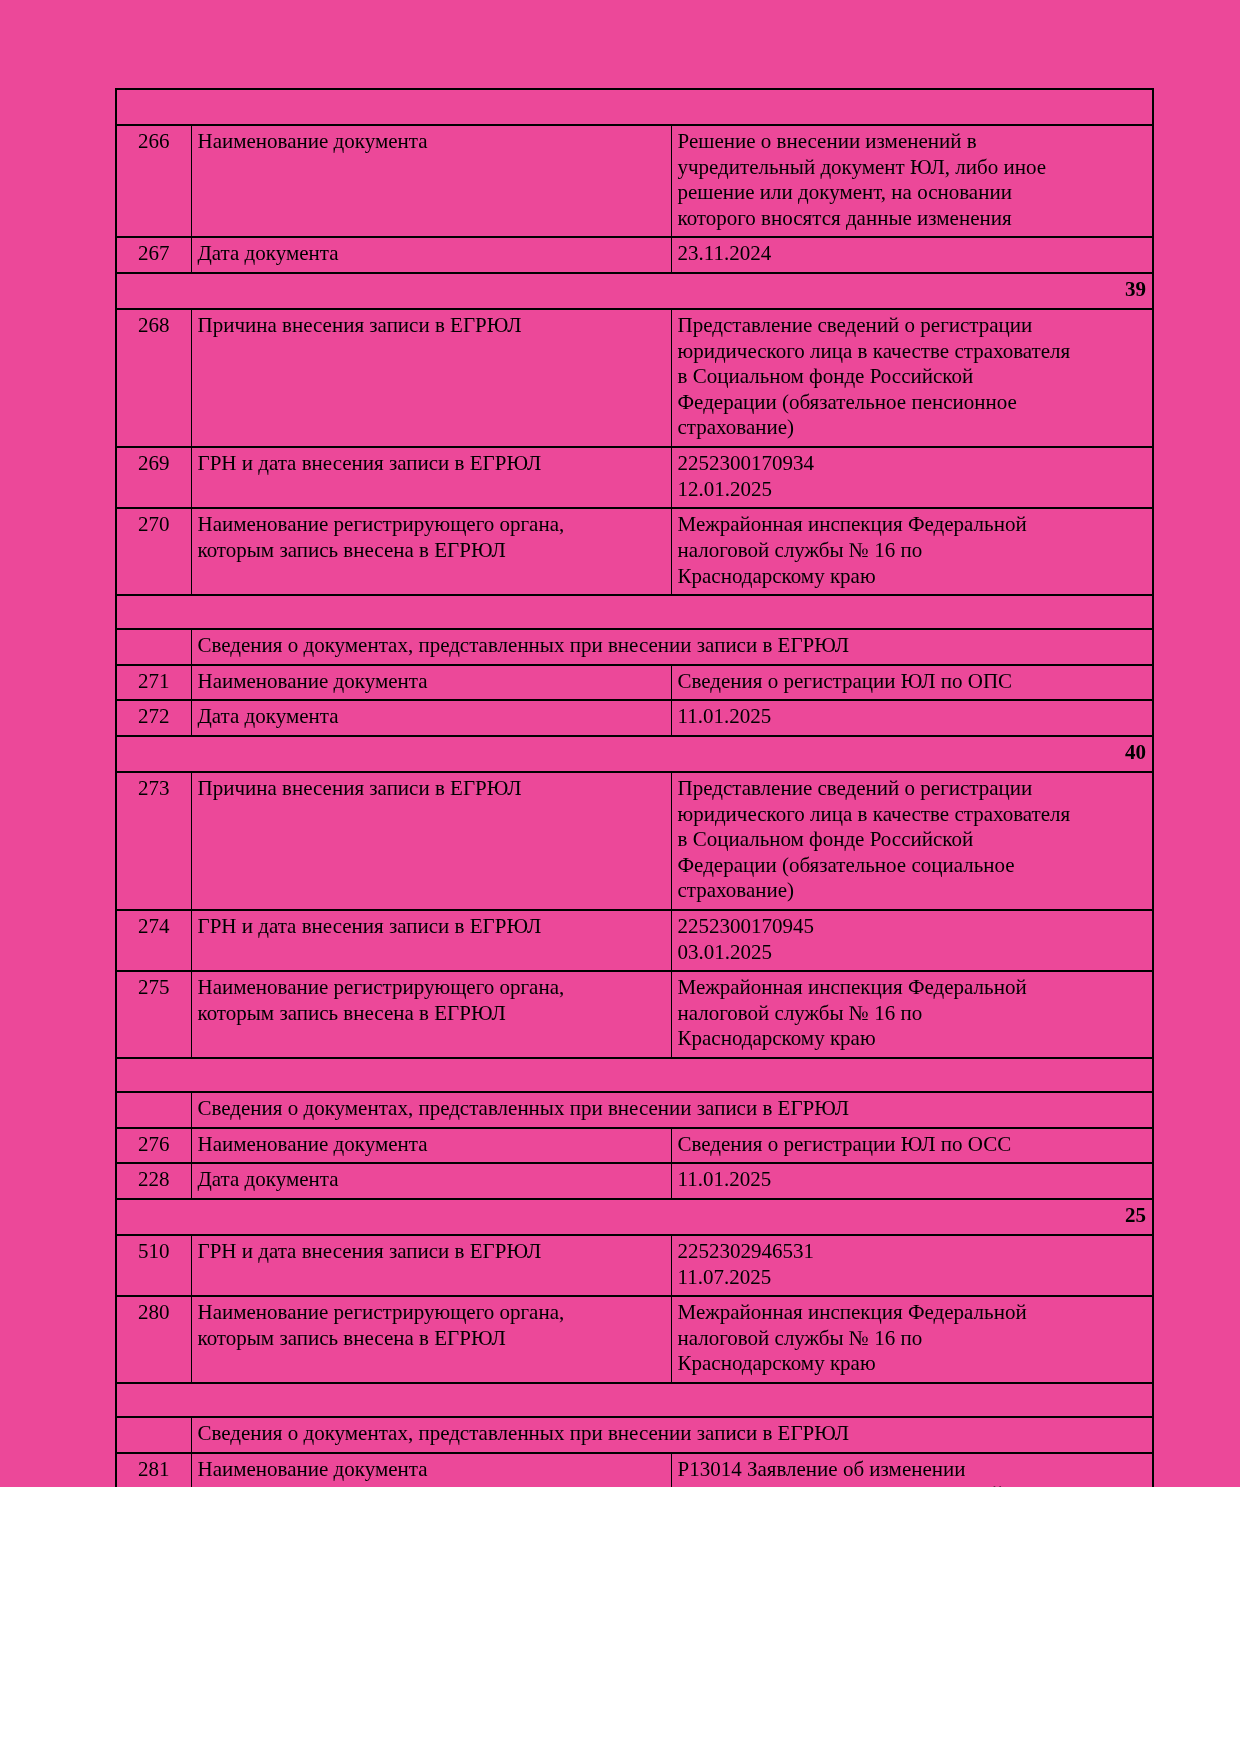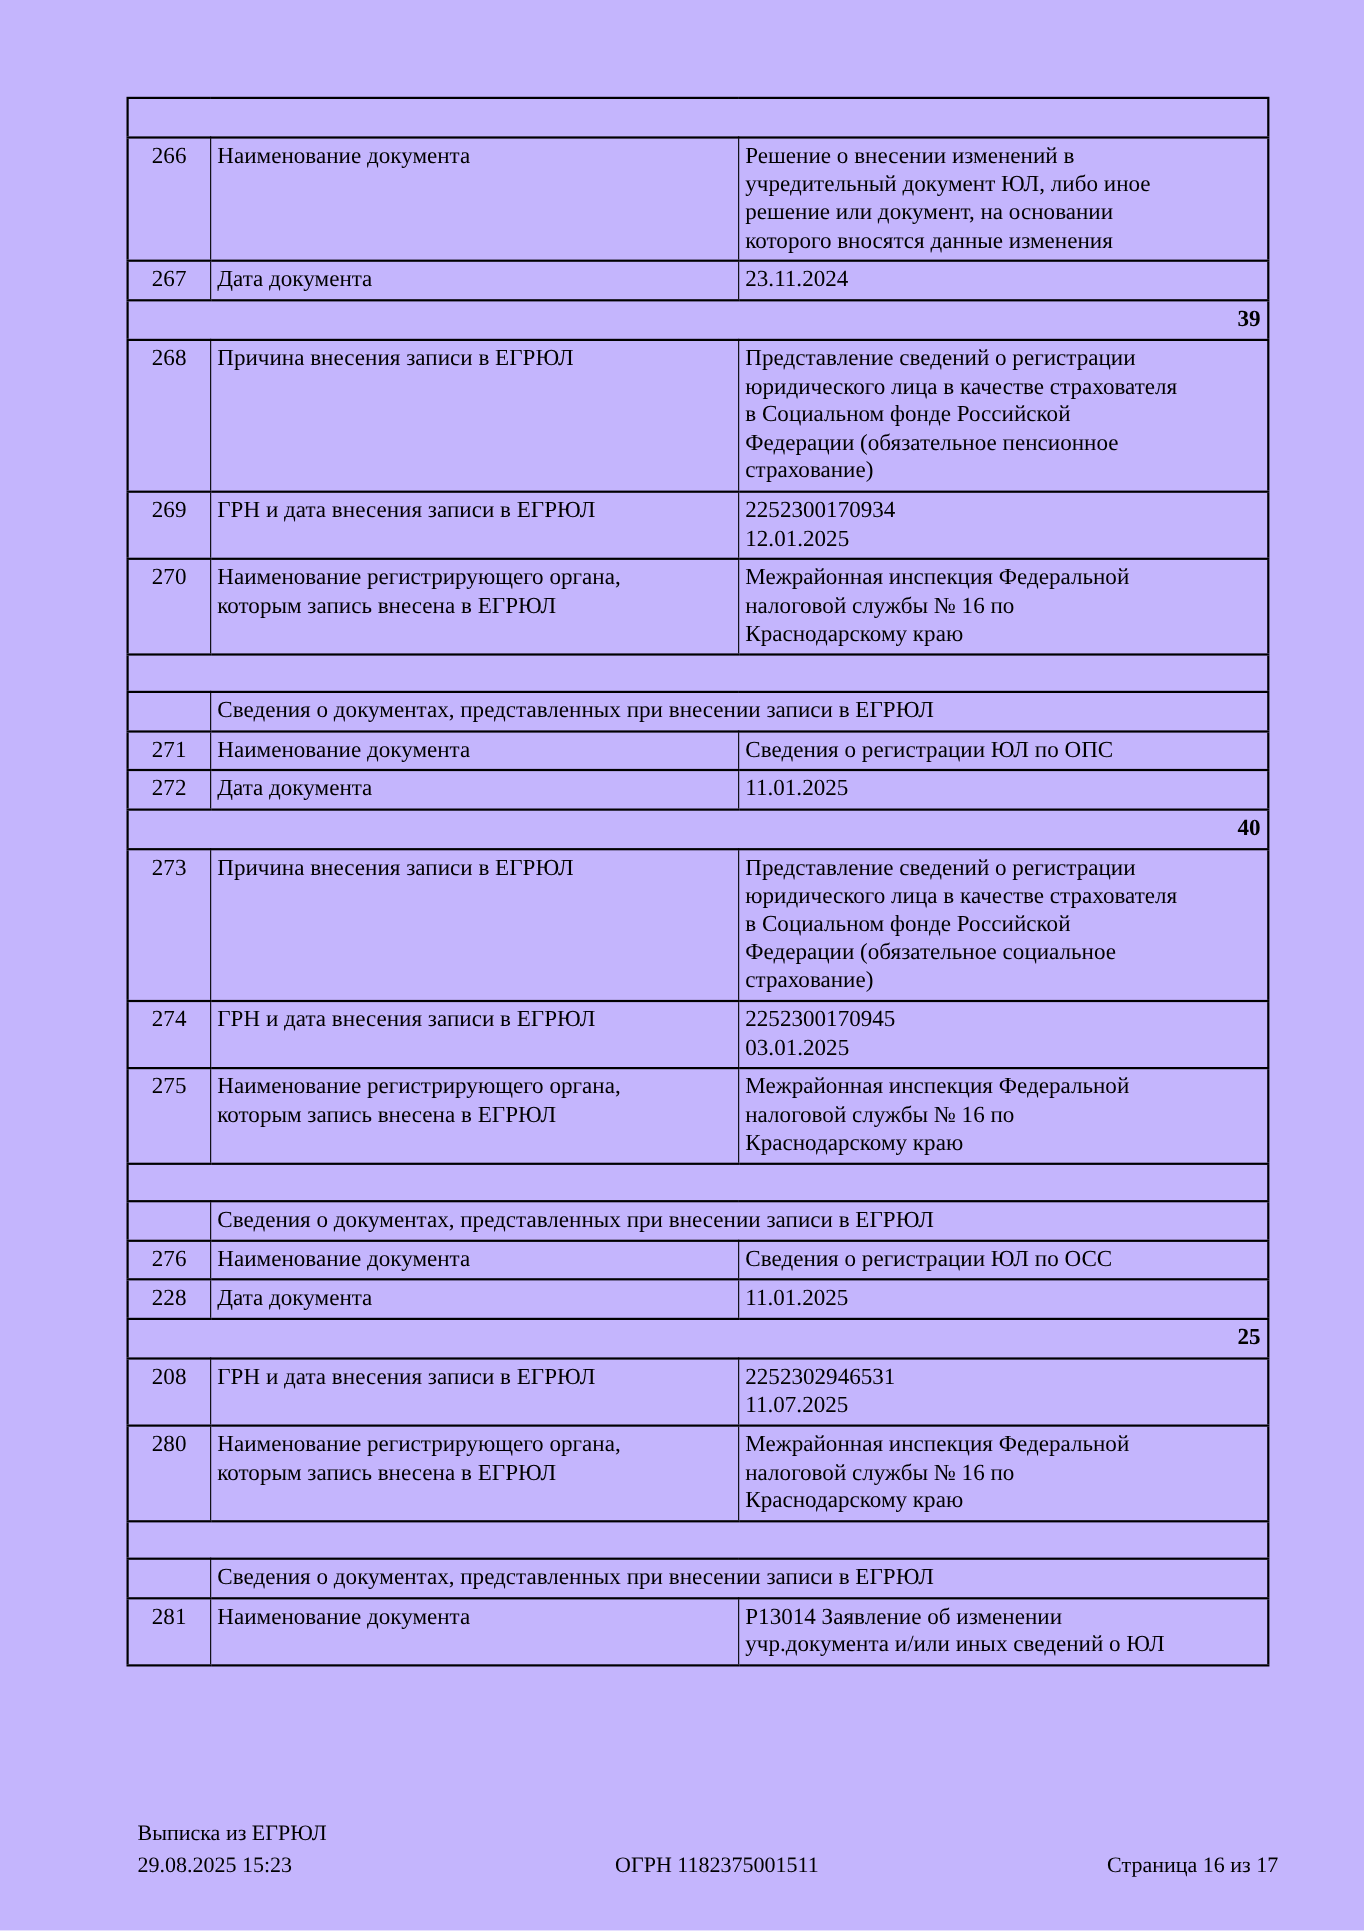--- a/index.html
+++ b/index.html
@@ -5,22 +5,22 @@
   html, body {
     margin: 0;
     padding: 0;
     background: #ffffff;
     color: #000000;
     font-family: "Liberation Serif", serif;
   }
   .page {
     position: relative;
     width: 1240px;
-    height: 1755px;
-    background: #c4b5fd;
+    height: 1487px;
+    background: #ec4899;
     overflow: hidden;
     font-family: Liberation Serif, serif;
   }
   table.egrul {
     position: absolute;
     left: 115px;
     top: 88px;
     width: 1037px;
     border-collapse: collapse;
     table-layout: fixed;
@@ -210,21 +210,21 @@
       <td class="label">Дата документа</td>
       <td class="value">11.01.2025</td>
     </tr>
 
     <tr>
       <td class="section" colspan="3">25</td>
     </tr>
 
 
     <tr>
-      <td class="num">208</td>
+      <td class="num">510</td>
       <td class="label">ГРН и дата внесения записи в ЕГРЮЛ</td>
       <td class="value">2252302946531
 11.07.2025</td>
     </tr>
 
     <tr>
       <td class="num">280</td>
       <td class="label">Наименование регистрирующего органа,
 которым запись внесена в ЕГРЮЛ</td>
       <td class="value">Межрайонная инспекция Федеральной

